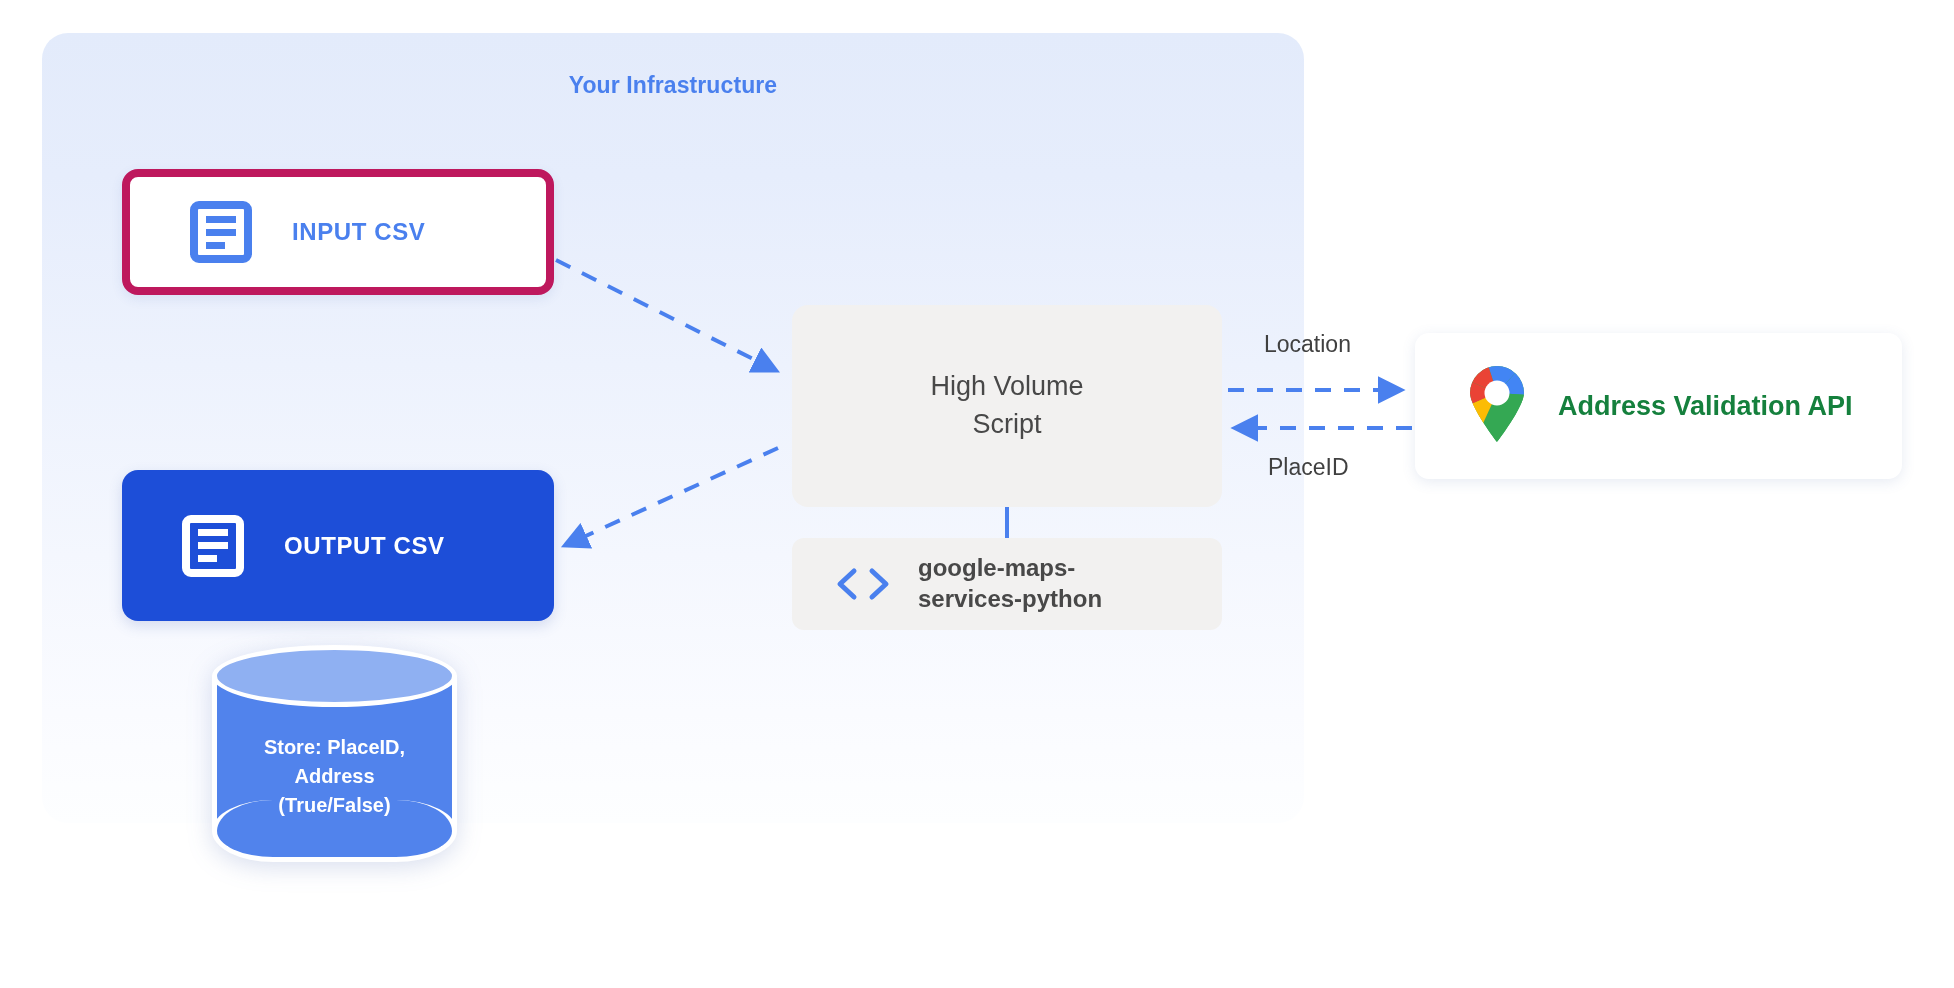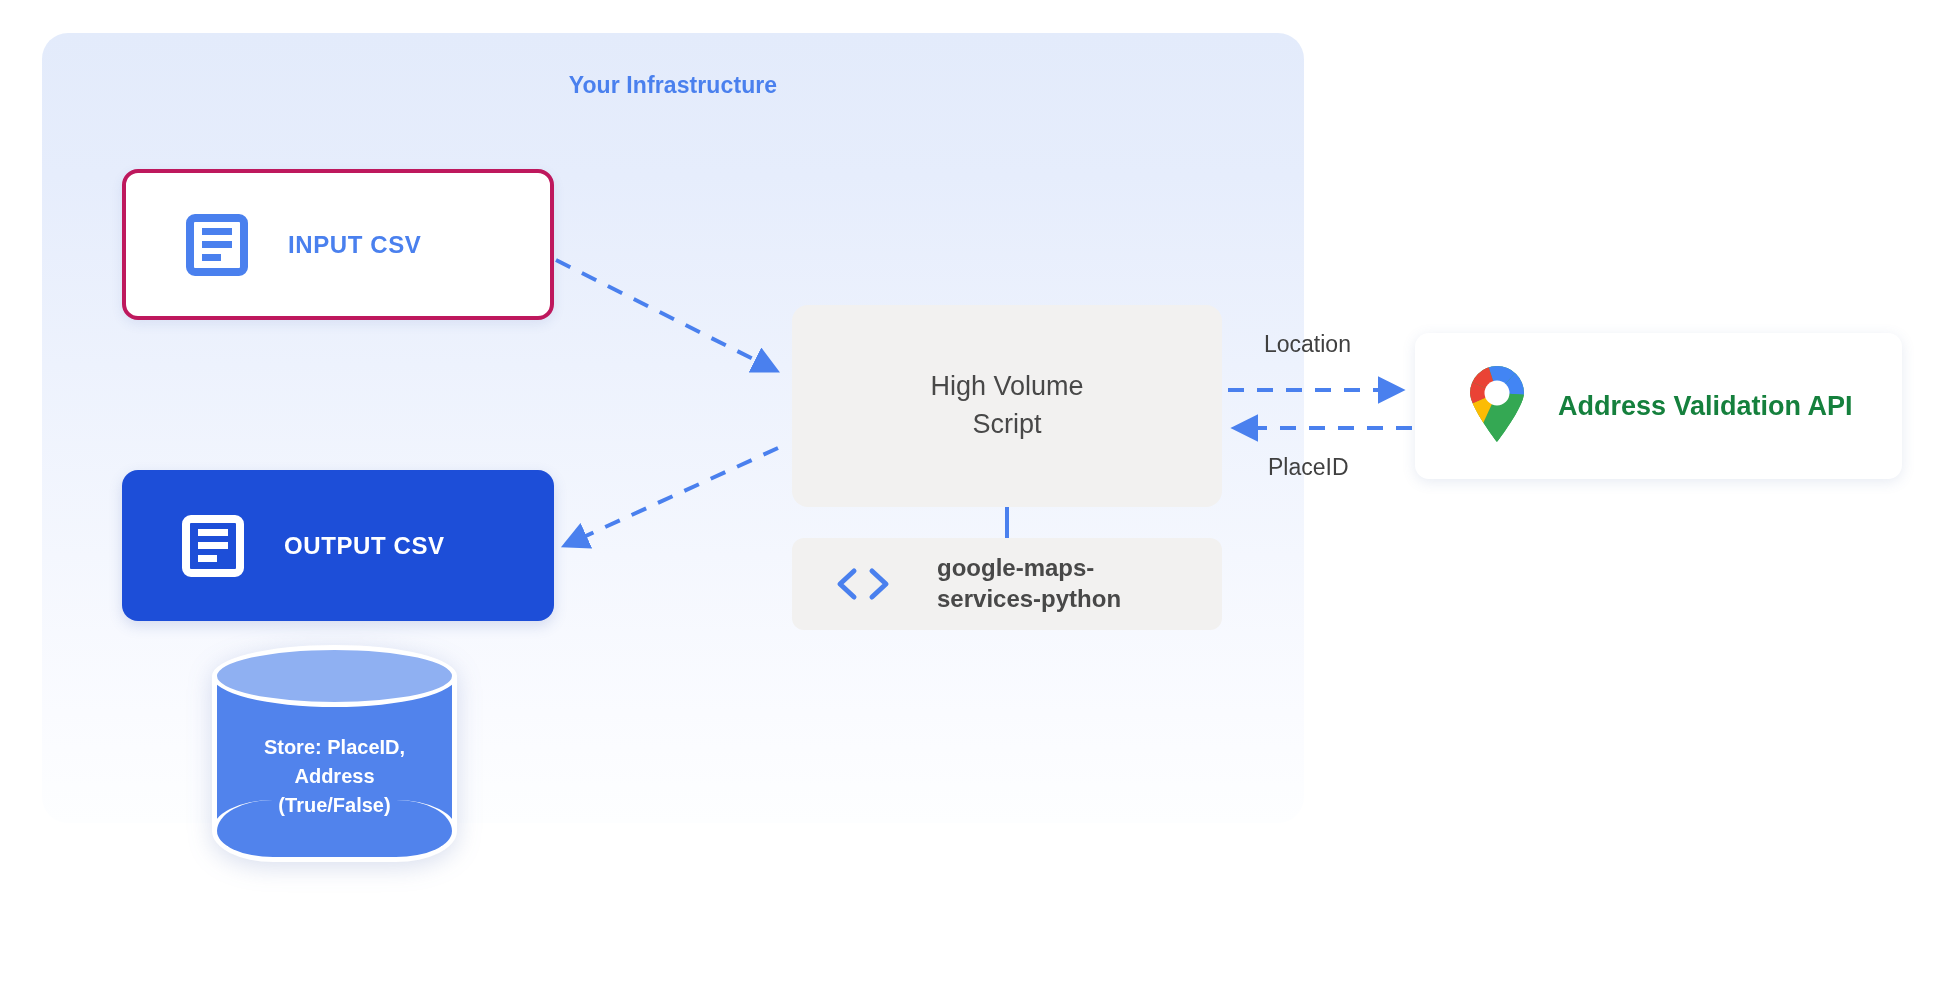--- a/index.html
+++ b/index.html
@@ -57,23 +57,23 @@
     display: flex;
     align-items: center;
     border-radius: 16px;
   }
 
   
   #input-csv-card {
     left: 122px;
     top: 169px;
     width: 432px;
-    height: 151px;
+    height: 126px;
     background: #ffffff;
-    border: 4px solid #be185d;
+    border: 8px solid #be185d;
     box-shadow: 0 4px 12px rgba(60,90,170,0.10);
   }
   #input-csv-card .doc-icon { margin-left: 60px; }
   #input-csv-card .card-label {
     margin-left: 40px;
     font-size: 24px;
     font-weight: bold;
     color: #4a80ee;
     letter-spacing: 0.6px;
   }
@@ -155,21 +155,20 @@
   #library-box {
     position: absolute;
     left: 792px;
     top: 538px;
     width: 430px;
     height: 92px;
     border-radius: 12px;
     background: #f2f1f0;
     display: flex;
     align-items: center;
-    gap: 19px;
   }
   #library-box .code-icon {
     margin-left: 42px;
     width: 58px;
     flex: none;
     display: flex;
     justify-content: space-between;
     align-items: center;
     color: #4a80ee;
   }

